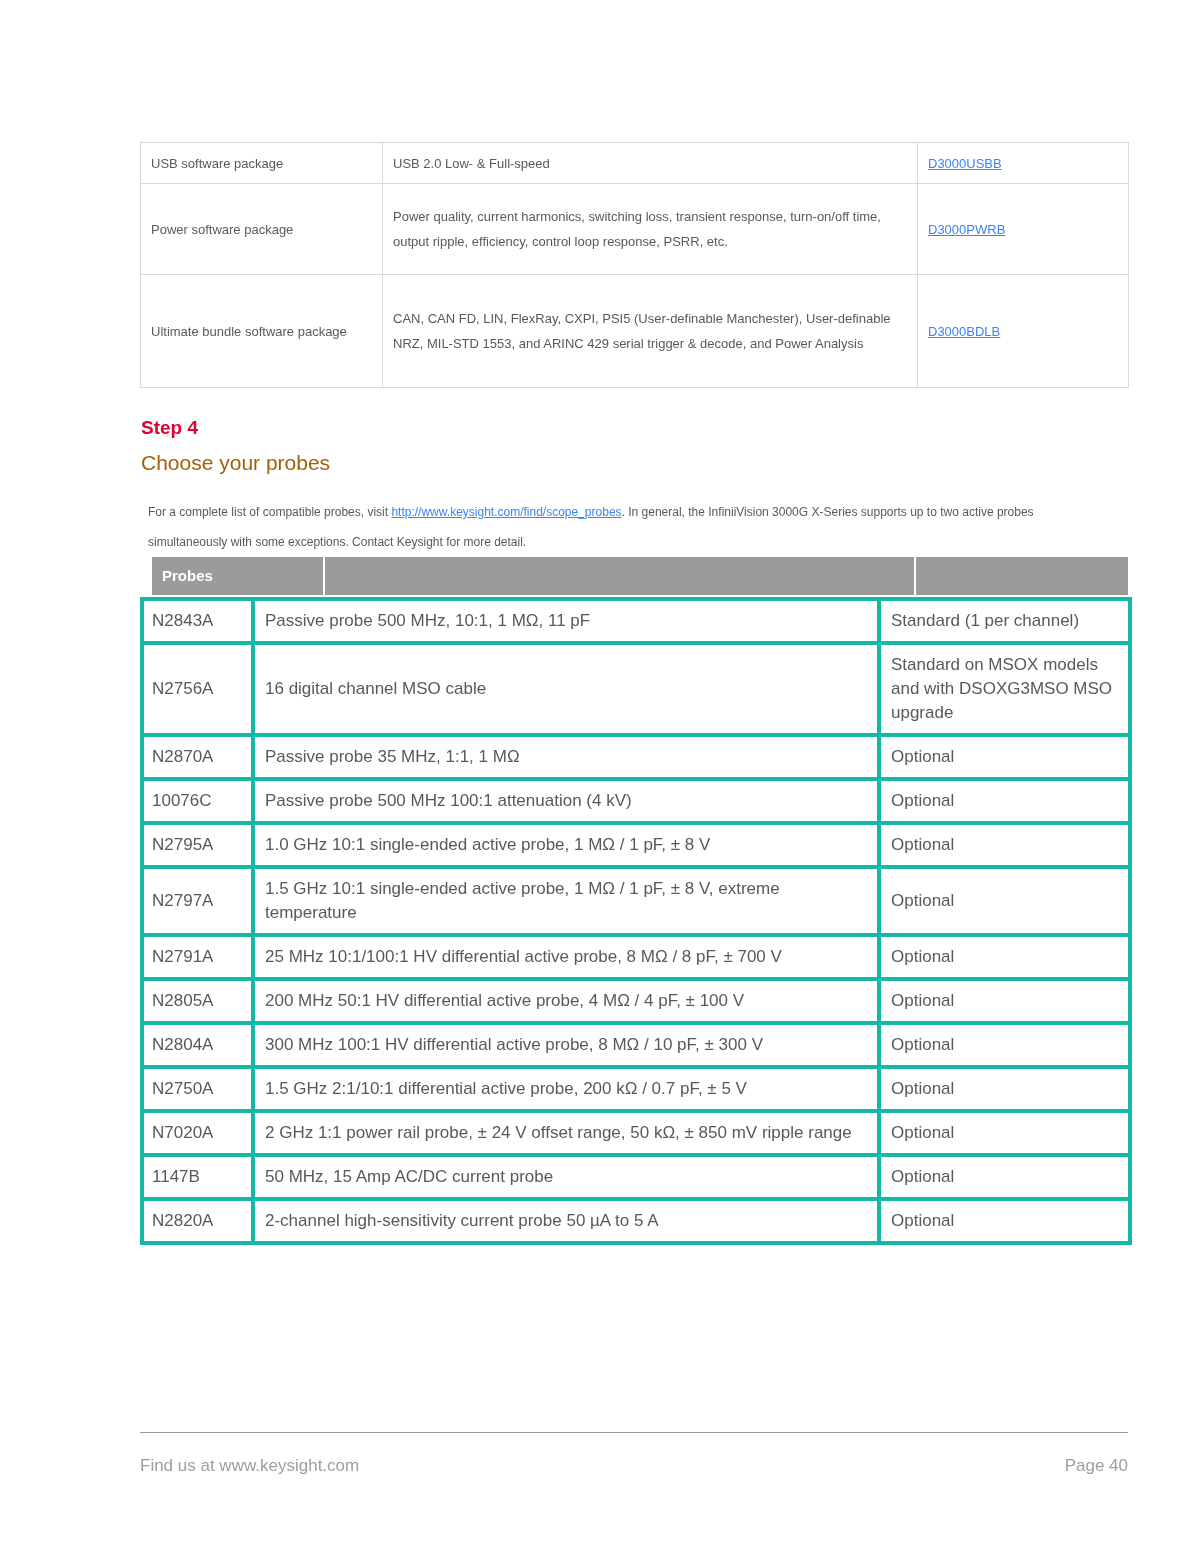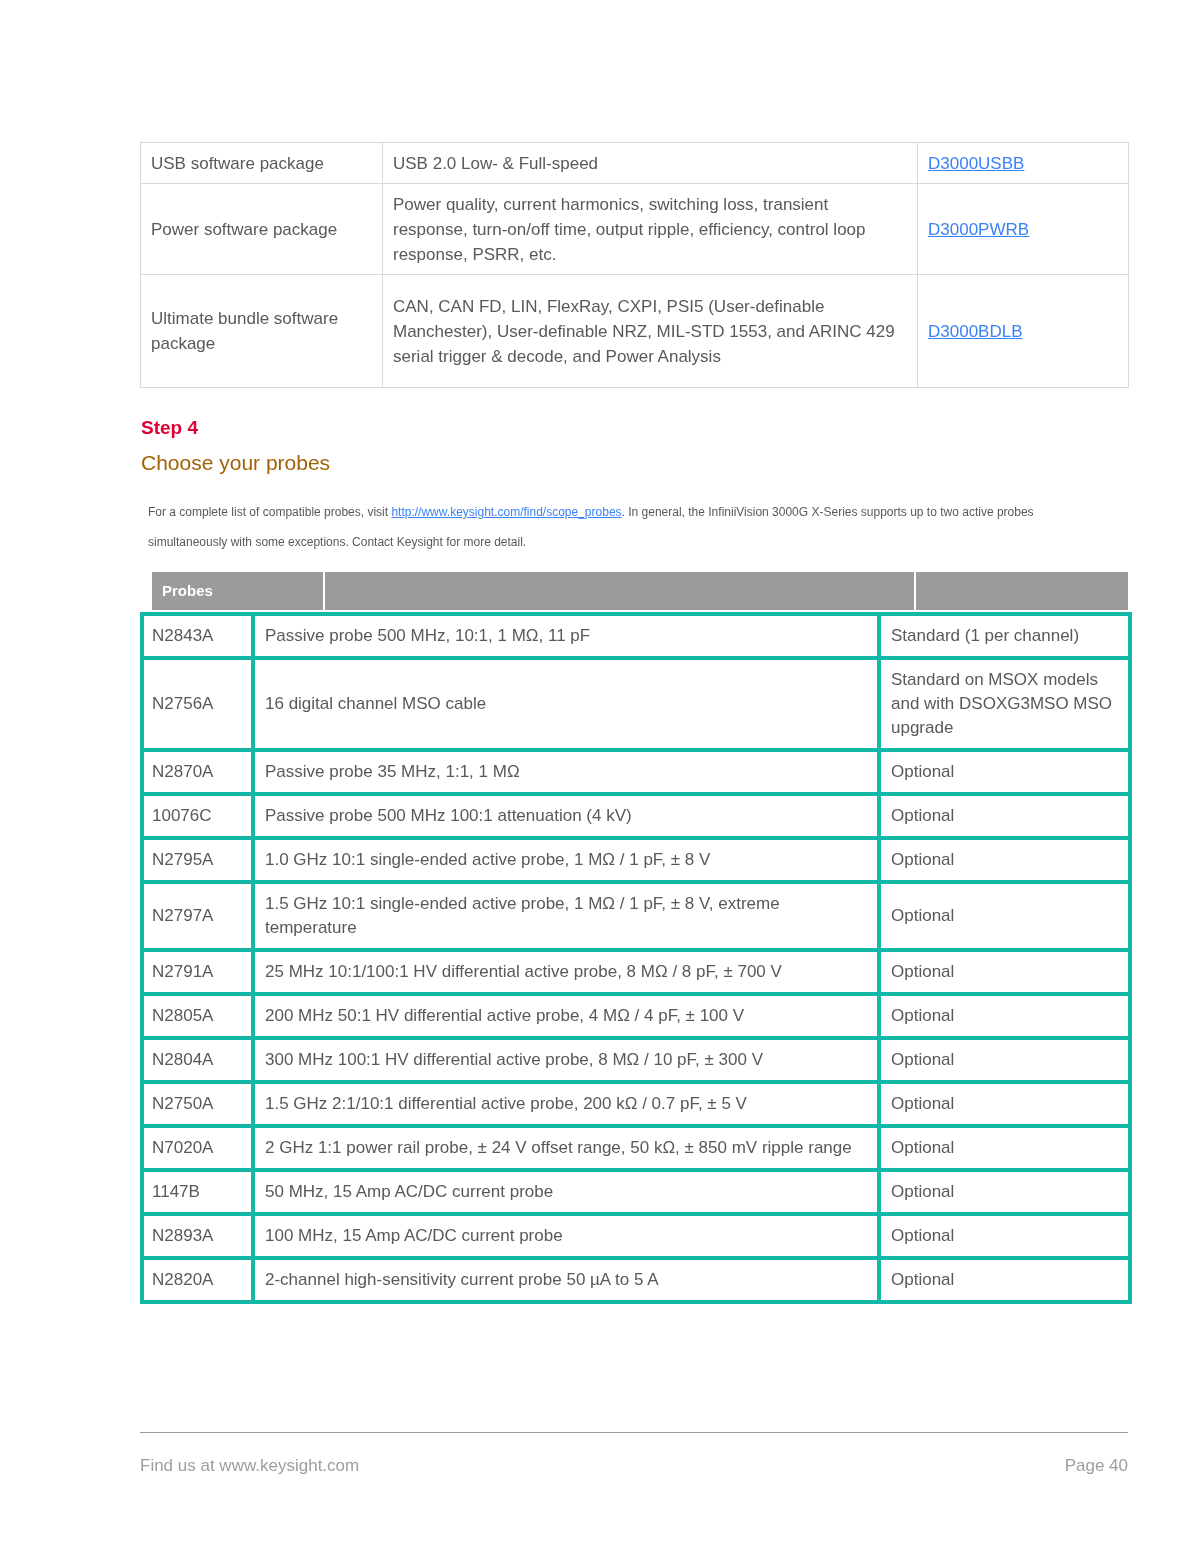--- a/index.html
+++ b/index.html
@@ -17,21 +17,21 @@
     left: 140px;
     top: 142px;
     width: 988px;
   }
 
   
   table.software-table {
     width: 988px;
     border-collapse: collapse;
     table-layout: fixed;
-    font-size: 17px;
+    font-size: 13px;
   }
   table.software-table td {
     border: 1px solid #d9d9d9;
     vertical-align: middle;
     padding: 7px 12px 7px 10px;
     line-height: 25px;
   }
   table.software-table tr.h40  td { height: 26px; }
   table.software-table tr.h90  td { height: 76px; }
   table.software-table tr.h112 td { height: 98px; }
@@ -60,21 +60,20 @@
   .intro-paragraph {
     margin: 22px 0 0 8px;
     width: 940px;
     font-size: 12px;
     line-height: 30px;
     color: #595959;
   }
 
   
   .probes-header {
-    margin-top: 15px;
     display: flex;
     gap: 2px;
     height: 38px;
     padding-left: 12px;
   }
   .probes-header .hcell {
     background: #9b9b9e;
     height: 38px;
   }
   .probes-header .hc1 { width: 173px; }
@@ -221,25 +220,20 @@
         <td class="model-cell">N7020A</td>
         <td>2 GHz 1:1 power rail probe, ± 24 V offset range, 50 kΩ, ± 850 mV ripple range</td>
         <td>Optional</td>
       </tr>
       <tr>
         <td class="model-cell">1147B</td>
         <td>50 MHz, 15 Amp AC/DC current probe</td>
         <td>Optional</td>
       </tr>
       <tr>
-        <td class="model-cell">N2893A</td>
-        <td>100 MHz, 15 Amp AC/DC current probe</td>
-        <td>Optional</td>
-      </tr>
-      <tr>
         <td class="model-cell">N2820A</td>
         <td>2-channel high-sensitivity current probe 50 µA to 5 A</td>
         <td>Optional</td>
       </tr>
     </tbody>
   </table>
 </div>
 
 <div class="footer">
   <span>Find us at www.keysight.com</span>

